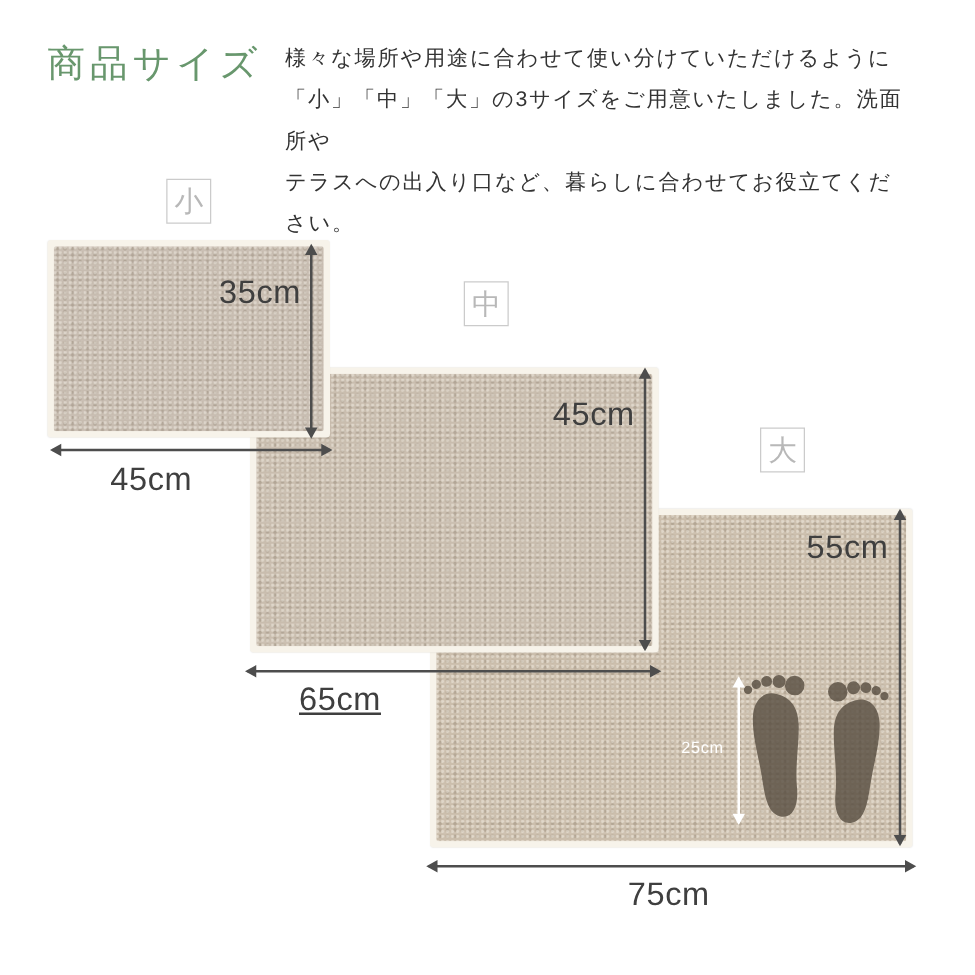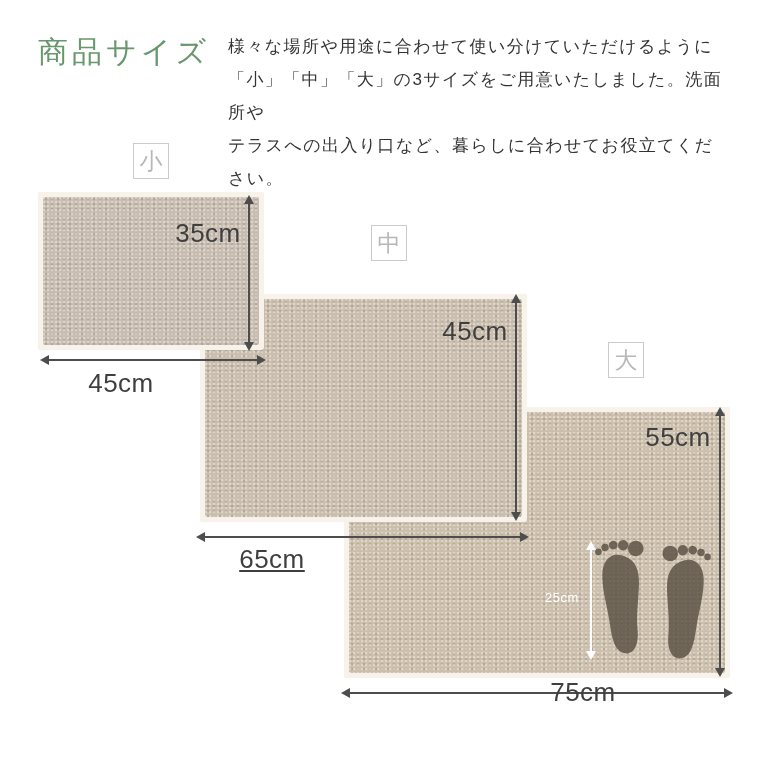--- a/index.html
+++ b/index.html
@@ -64,21 +64,21 @@
 
   .dim-label{
     font-size:26px;color:#3f3f3f;z-index:6;width:70px;text-align:center;
     letter-spacing:0.5px;
   }
   #dim-35{left:173px;top:218px;}
   #dim-45s{left:86px;top:368px;}
   #dim-45m{left:440px;top:316px;}
   #dim-65{left:237px;top:544px;text-decoration:underline;}
   #dim-55{left:643px;top:422px;}
-  #dim-75{left:500px;top:677px;margin-left:48px;}
+  #dim-75{left:500px;top:700px;}
   #dim-25{left:530px;top:590px;width:64px;font-size:13px;color:#ffffff;z-index:6;letter-spacing:0.5px;}
 
   #arr-35{left:248px;top:197px;height:152px;}
   #arr-45s{left:42px;top:359px;width:222px;}
   #arr-45m{left:515px;top:296px;height:223px;}
   #arr-65{left:198px;top:536px;width:329px;}
   #arr-55{left:719px;top:409px;height:266px;}
   #arr-75{left:343px;top:692px;width:388px;}
   #arr-25{left:590px;top:543px;height:115px;z-index:4;}
 

